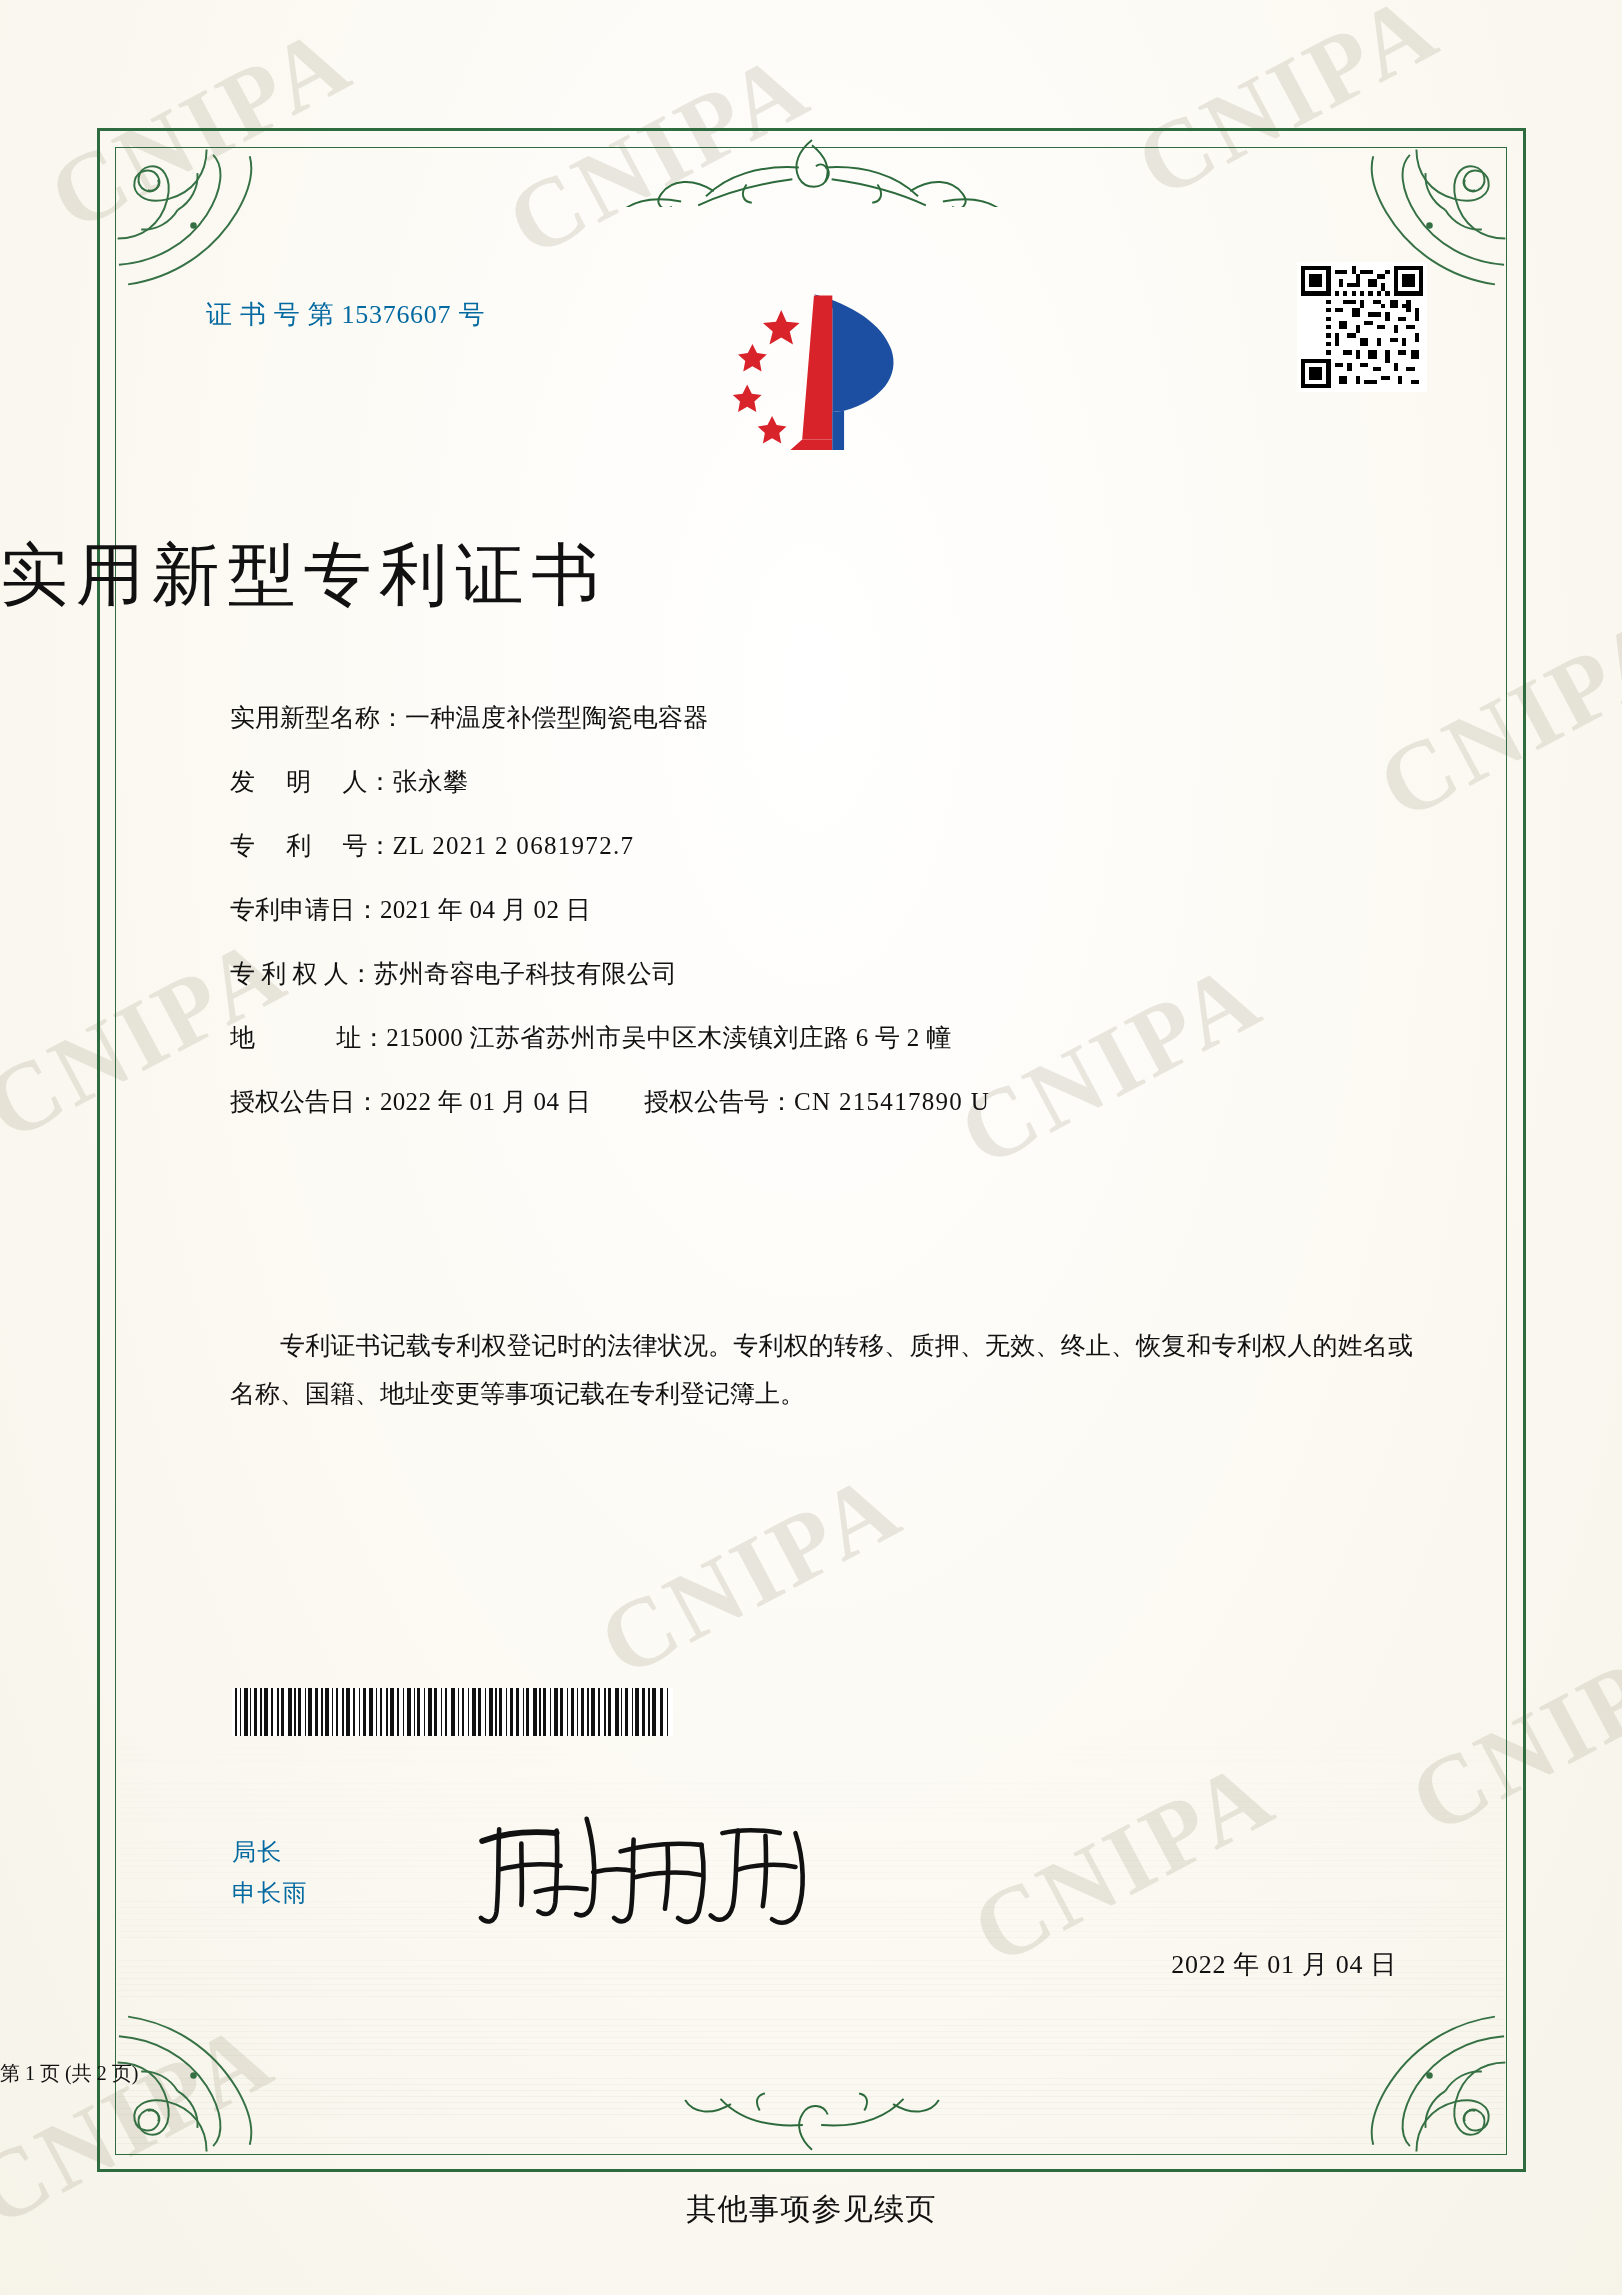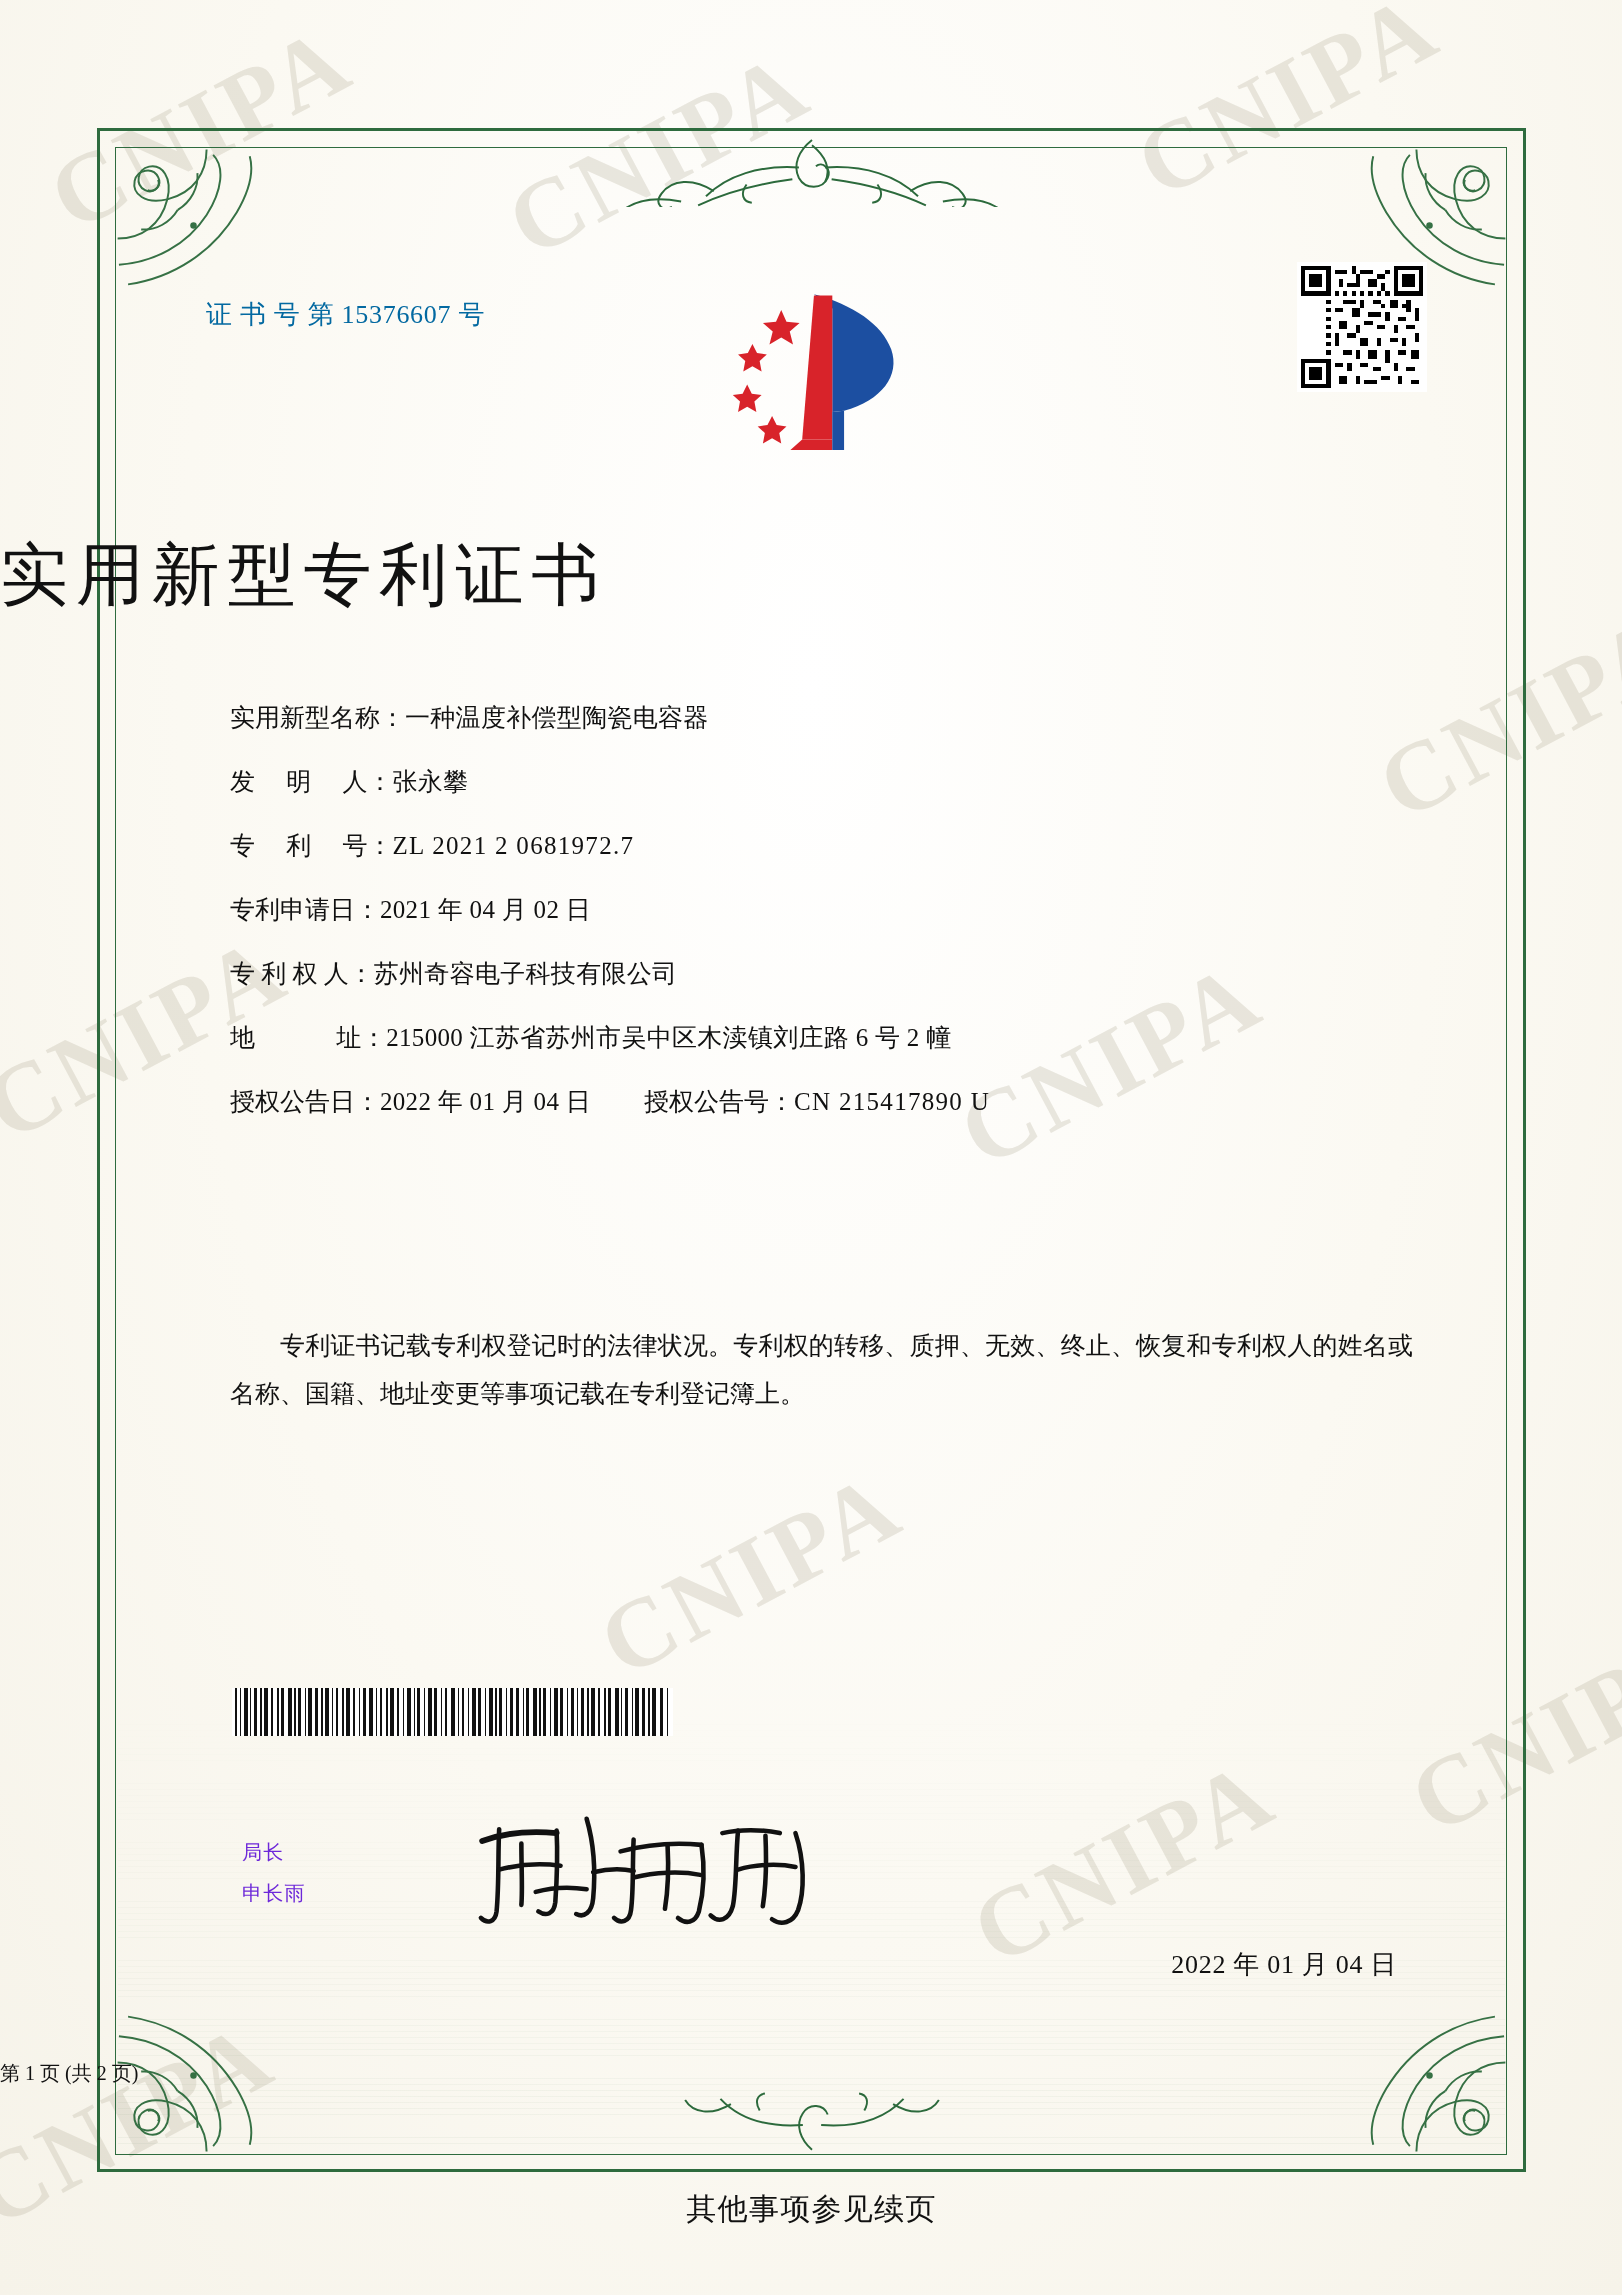--- a/index.html
+++ b/index.html
@@ -209,25 +209,25 @@
     left: 230px;
     top: 1688px;
     width: 445px;
     height: 48px;
   }
   .barcode svg { display: block; width: 100%; height: 100%; }
 
   
   .sig-block {
     position: absolute;
-    left: 242px;
+    left: 232px;
     top: 1832px;
-    font-size: 20px;
+    font-size: 24px;
     line-height: 41px;
-    color: #6d28d9;
+    color: #0369a1;
     letter-spacing: 1.3px;
   }
   .sig-mark {
     position: absolute;
     left: 458px;
     top: 1807px;
     width: 393px;
     height: 124px;
     color: #111;
   }

